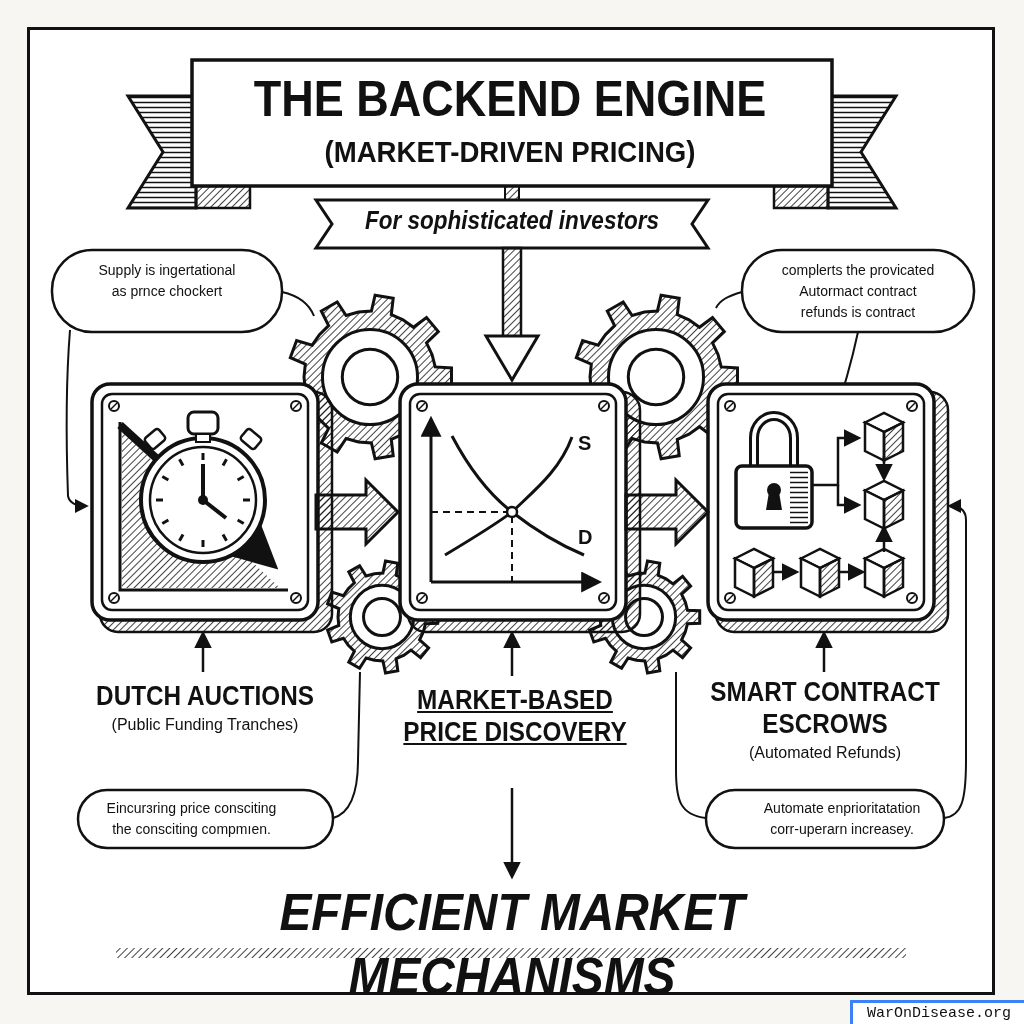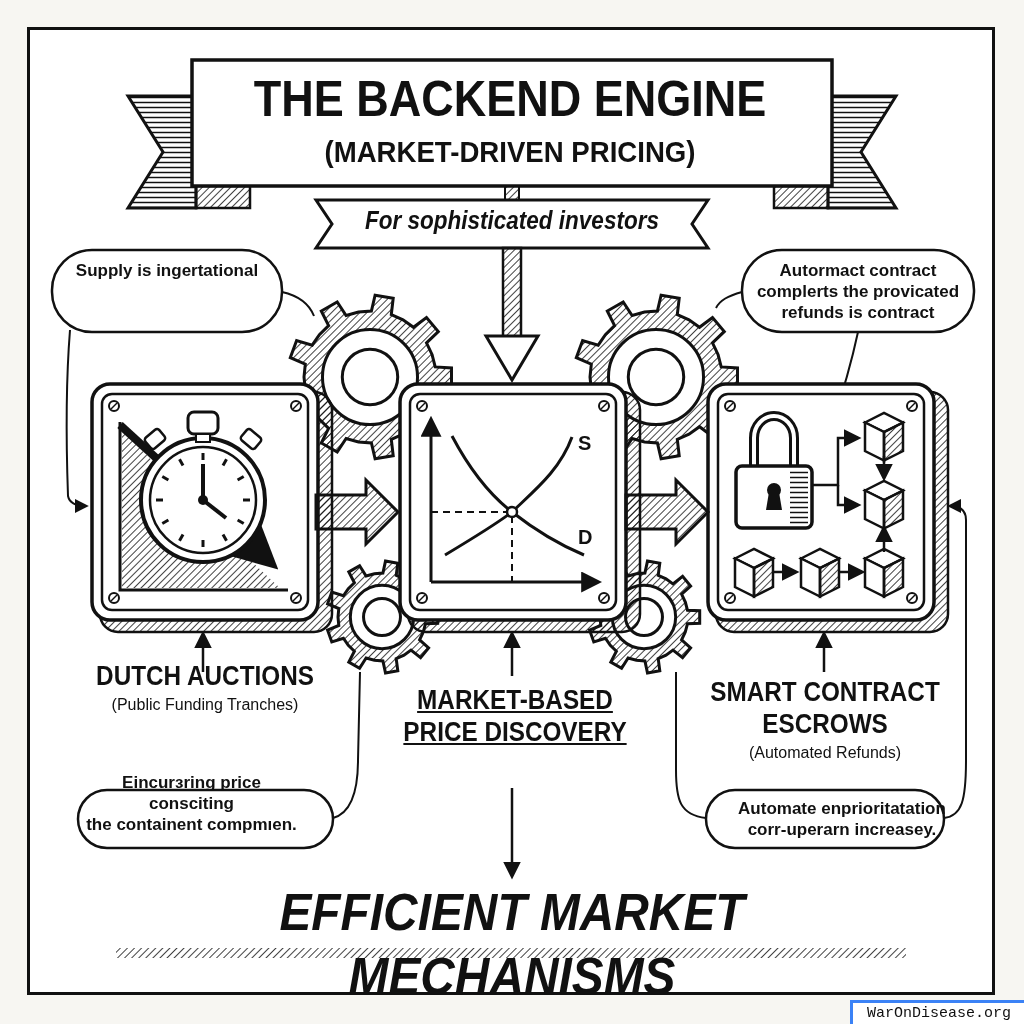--- a/index.html
+++ b/index.html
@@ -3,21 +3,21 @@
 <meta charset="utf-8">
 <style>
   html, body { margin:0; padding:0; }
   body { width:1024px; height:1024px; background:#f7f6f2; position:relative; overflow:hidden; font-family:"Liberation Sans", sans-serif; color:#111; }
   .frame { position:absolute; left:27px; top:27px; width:968px; height:968px; border:3px solid #111; background:#fff; box-sizing:border-box; }
   svg.art { position:absolute; left:0; top:0; }
   .txt { position:absolute; text-align:center; }
   .title-main { left:200px; top:68px; width:620px; font-family:"Liberation Sans", sans-serif; font-weight:bold; font-size:50px; line-height:62px; letter-spacing:0px; transform:scaleX(0.9); transform-origin:center; }
   .title-sub { left:200px; top:134px; width:620px; font-weight:bold; font-size:30px; line-height:36px; transform:scaleX(0.92); }
   .tagline { left:320px; top:203px; width:384px; font-weight:bold; font-style:italic; font-size:25px; line-height:34px; transform:scaleX(0.9); }
-  .bubble { font-size:17px; line-height:21px;font-weight:bold; }
+  .bubble { font-size:14px; line-height:21px; }
   .lbl-head { font-weight:bold; font-size:27px; line-height:32px; transform:scaleX(0.9); }
   .lbl-sub { font-size:16px; line-height:26px; }
   .footer-title { left:80px; top:880px; width:864px; font-weight:bold; font-style:italic; font-size:52px; line-height:64px; transform:scaleX(0.92); }
   .chart-lbl { position:absolute; font-weight:bold; font-size:20px; }
   .watermark { position:absolute; left:850px; top:1000px; width:172px; height:22px; background:#fff; border:3px solid #3b82f6; font-family:"Liberation Mono", monospace; font-size:15px; line-height:22px; text-align:center; color:#111; }
 </style>
 </head>
 <body>
 
 <div class="frame"></div>
@@ -257,39 +257,40 @@
 
   <rect x="116" y="948" width="790" height="10" fill="url(#hatch)"></rect>
 </svg>
 
 <div class="txt title-main">THE BACKEND ENGINE</div>
 <div class="txt title-sub">(MARKET-DRIVEN PRICING)</div>
 <div class="txt tagline">For sophisticated investors</div>
 
 <div class="txt bubble" style="left:52px;top:260px;width:230px;">
   <div>Supply is ingertational</div>
+  <div>as prnce chockert</div>
 </div>
 <div class="txt bubble" style="left:742px;top:260px;width:232px;">
+  <div>complerts the provicated</div>
   <div>Autormact contract</div>
-  <div>complerts the provicated</div>
   <div>refunds is contract</div>
 </div>
-<div class="txt bubble" style="left:78px;top:772px;width:227px;">
+<div class="txt bubble" style="left:78px;top:798px;width:227px;">
   <div>Eincurɜring price consciting</div>
-  <div>the containent compmıen.</div>
+  <div>the consciting compmıen.</div>
 </div>
 <div class="txt bubble" style="left:706px;top:798px;width:272px;">
   <div>Automate enprioritatation</div>
   <div>corr-uperarn increasey.</div>
 </div>
 
 <span class="chart-lbl" style="left:578px;top:432px;">S</span>
 <span class="chart-lbl" style="left:578px;top:526px;">D</span>
 
-<div class="txt" style="left:50px;top:660px;width:310px;text-align:center;">
+<div class="txt" style="left:50px;top:680px;width:310px;text-align:center;">
   <div class="lbl-head">DUTCH AUCTIONS</div>
   <div class="lbl-sub">(Public Funding Tranches)</div>
 </div>
 <div class="txt" style="left:360px;top:684px;width:310px;text-decoration:underline;">
   <div class="lbl-head">MARKET-BASED</div>
   <div class="lbl-head">PRICE DISCOVERY</div>
 </div>
 <div class="txt" style="left:670px;top:676px;width:310px;">
   <div class="lbl-head">SMART CONTRACT</div>
   <div class="lbl-head">ESCROWS</div>

